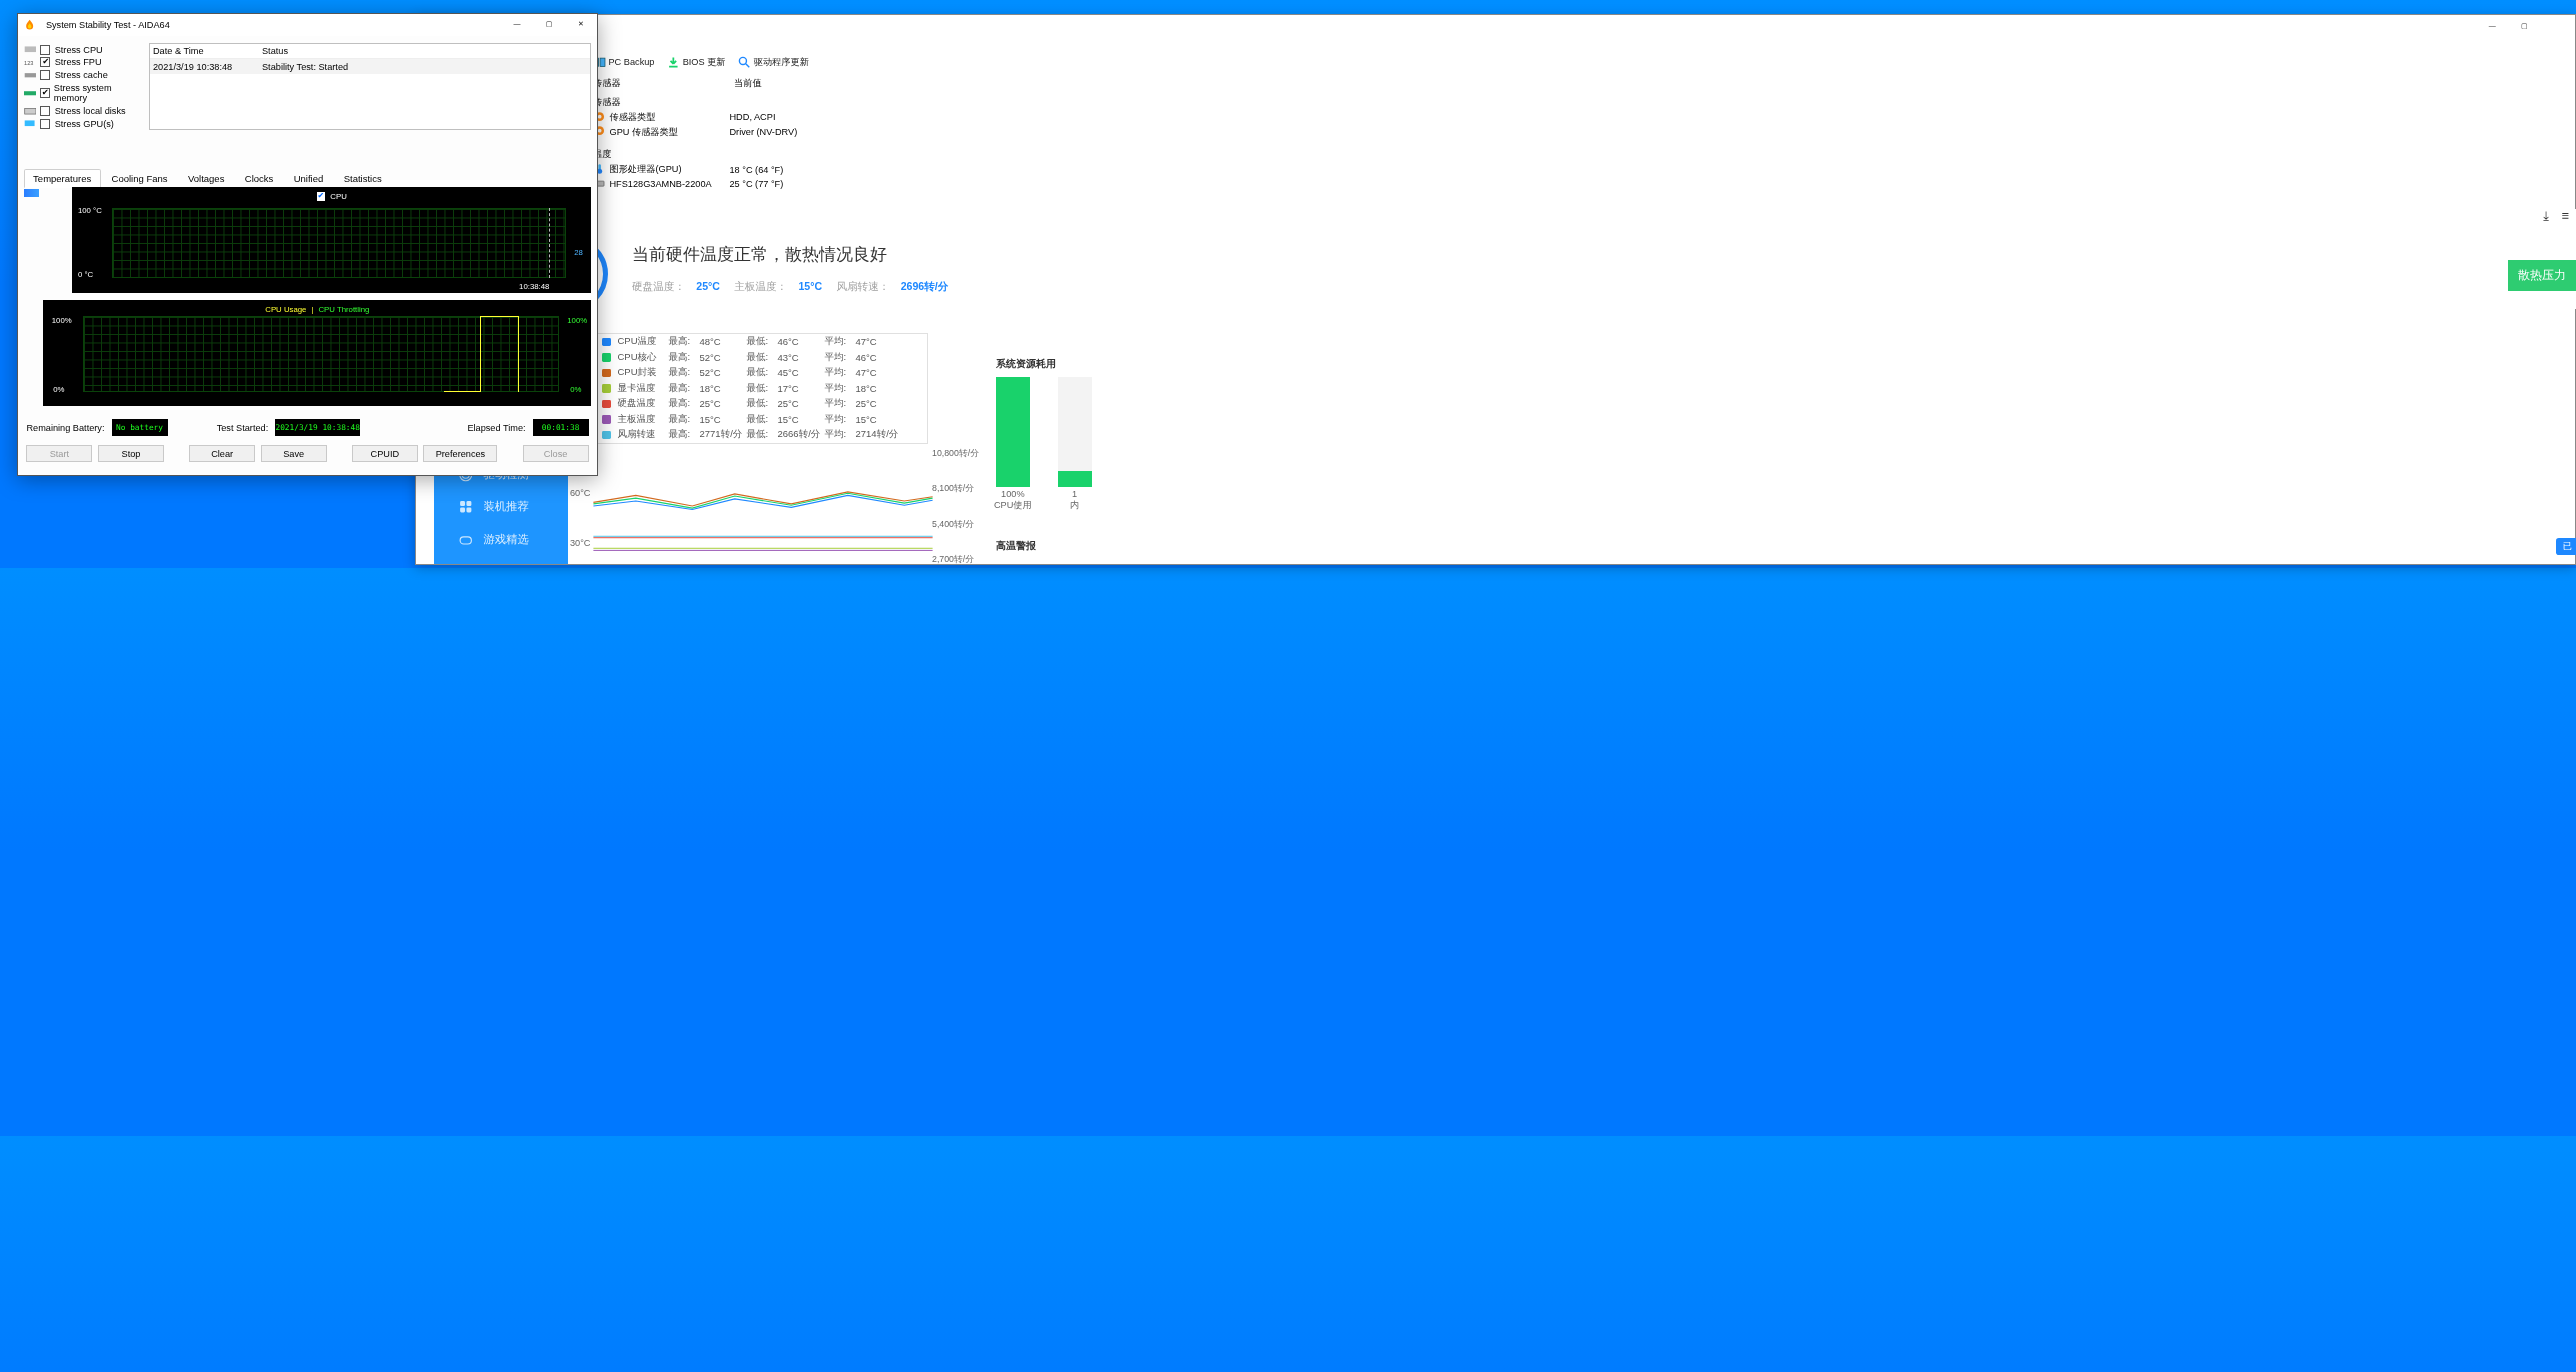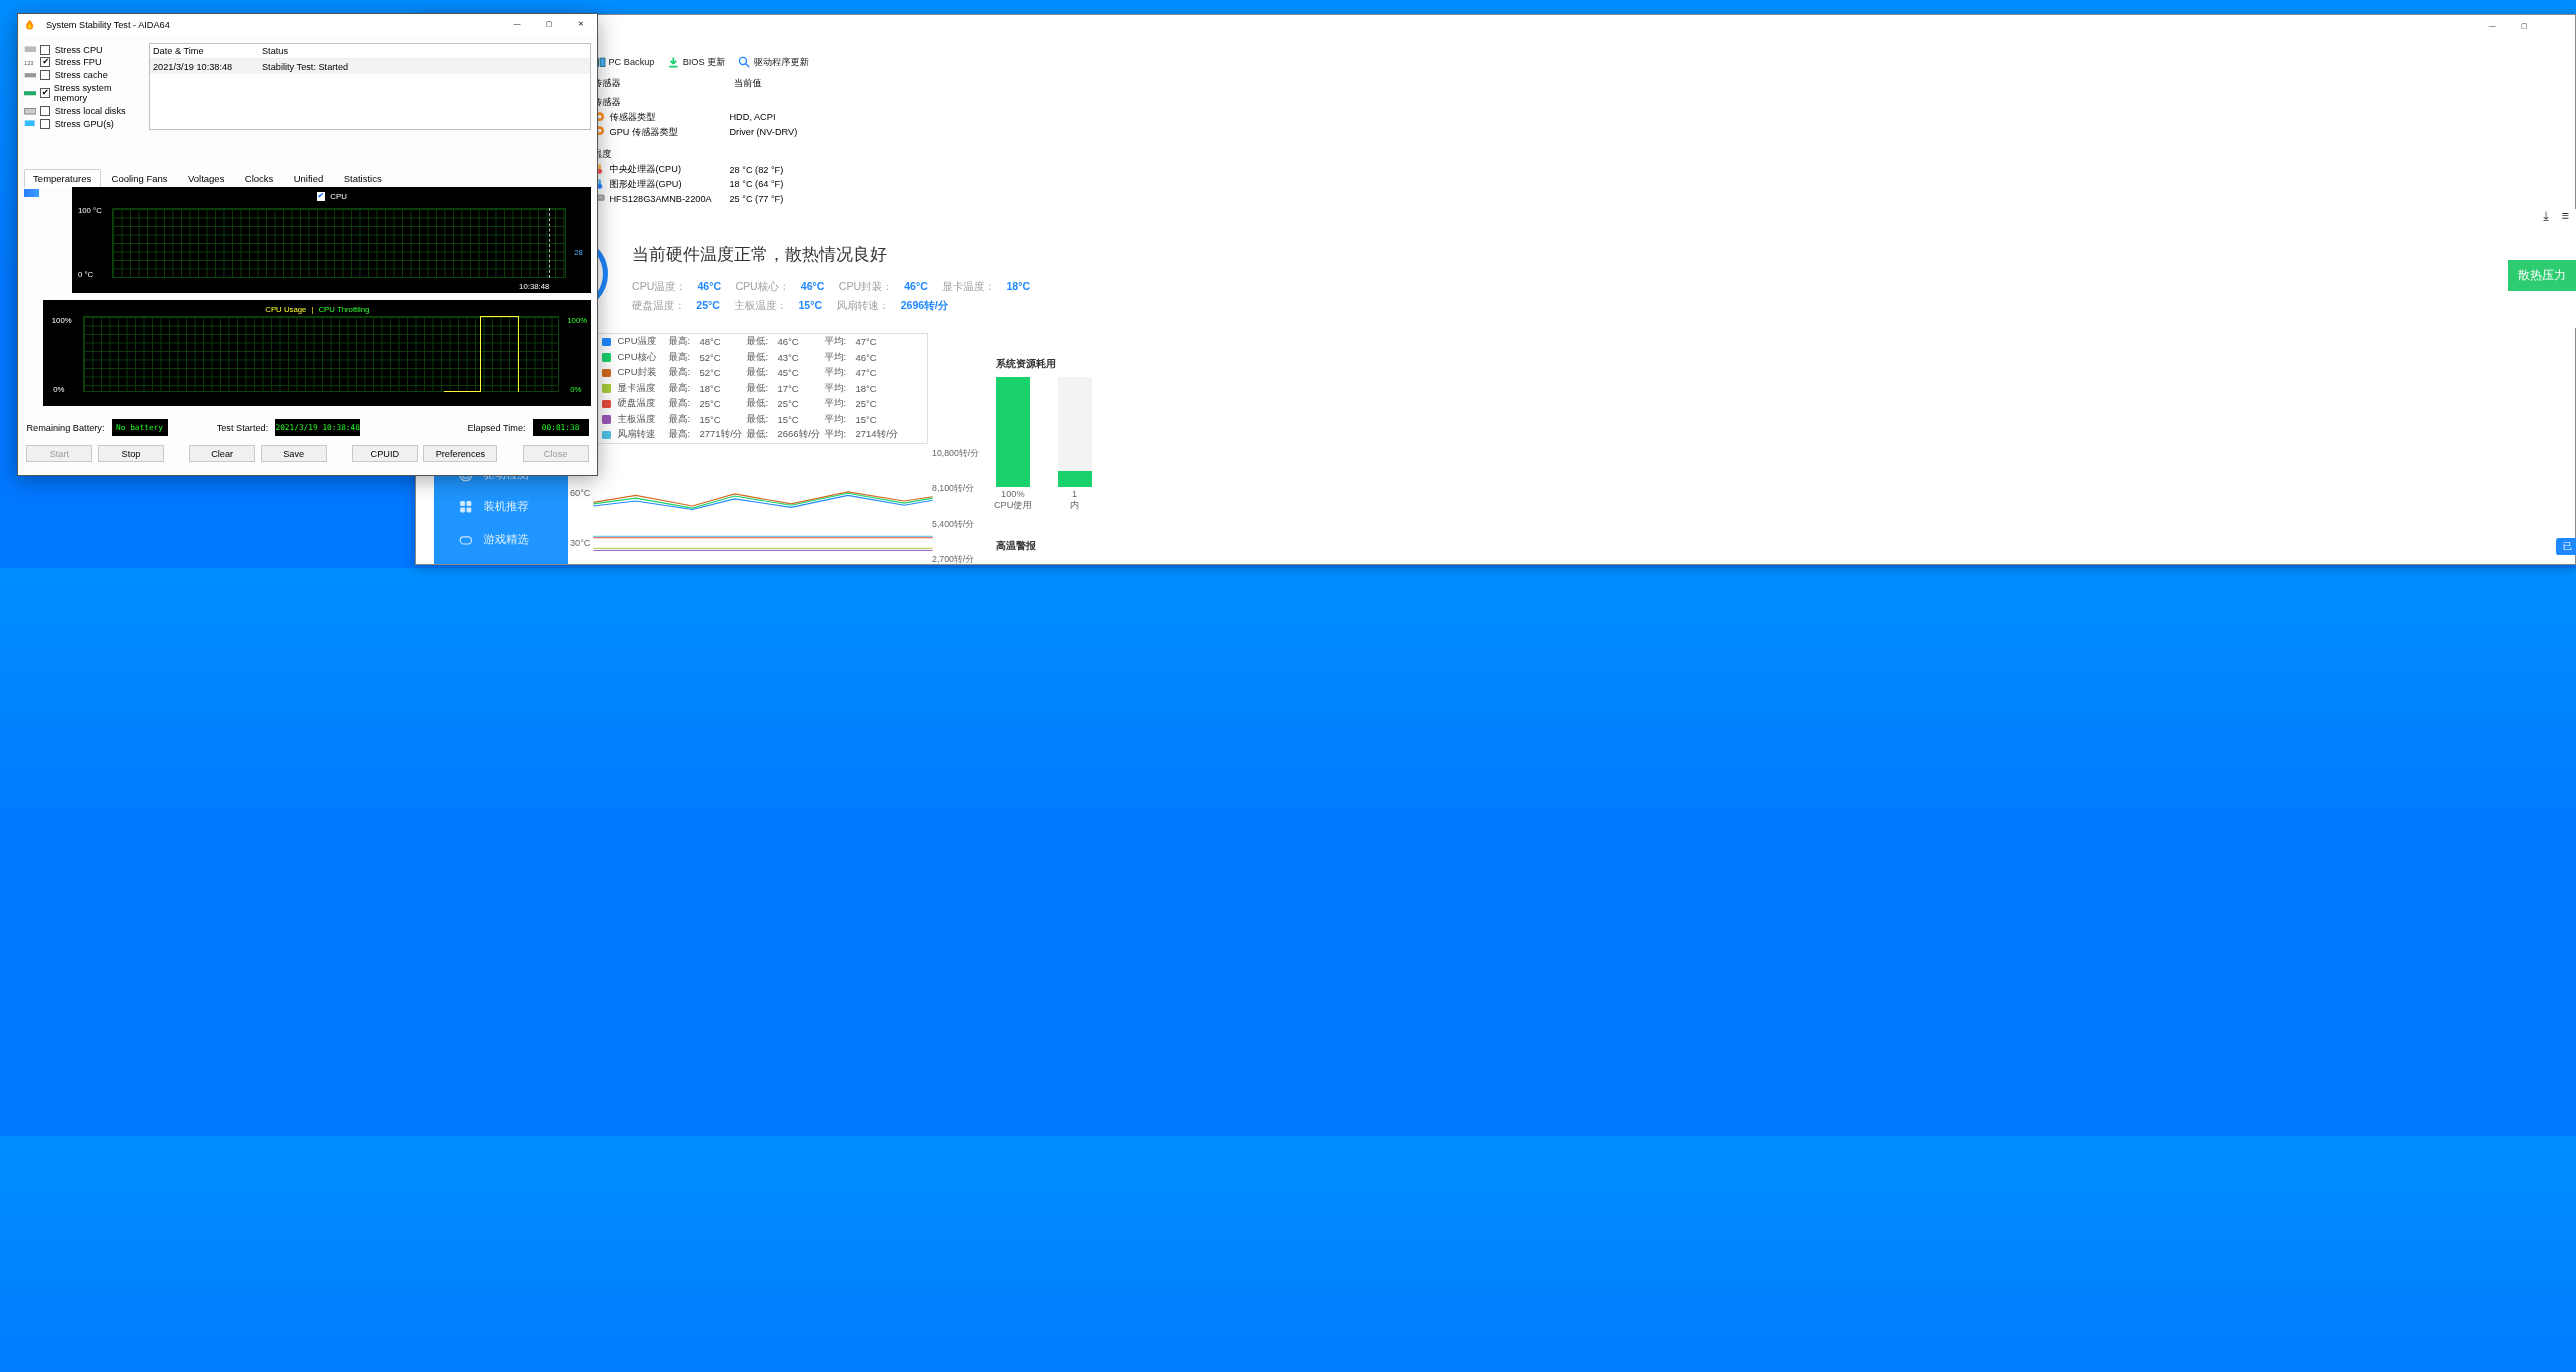--- a/index.html
+++ b/index.html
@@ -374,30 +374,20 @@
       <div class="c1">GPU 传感器类型</div>
       <div class="c2">Driver  (NV-DRV)</div>
     </div>
 
     <div class="bg-section-label" style="margin-top:5.6px">
       <span>温度</span>
     </div>
     <div class="bg-row">
       <span class="icon">
         <svg viewBox="0 0 18 18" width="11.3" height="11.3">
-            <rect x="7" y="2" width="4" height="9" rx="2" fill="#fb3"></rect>
-            <circle cx="9" cy="13" r="4" fill="#f55"></circle>
-          </svg>
-      </span>
-      <div class="c1">中央处理器(CPU)</div>
-      <div class="c2">28 °C  (82 °F)</div>
-    </div>
-    <div class="bg-row">
-      <span class="icon">
-        <svg viewBox="0 0 18 18" width="11.3" height="11.3">
             <rect x="7" y="2" width="4" height="9" rx="2" fill="#4bf"></rect>
             <circle cx="9" cy="13" r="4" fill="#28f"></circle>
           </svg>
       </span>
       <div class="c1">图形处理器(GPU)</div>
       <div class="c2">18 °C  (64 °F)</div>
     </div>
     <div class="bg-row">
       <span class="icon">
         <svg viewBox="0 0 18 18" width="11.3" height="11.3">
@@ -414,26 +404,20 @@
   <div class="mon-actions">
     <span>⤓</span>
     <span>≡</span>
   </div>
   <div class="mon-bigcircle"></div>
   <div class="mon-headline">
     <div class="mon-title">当前硬件温度正常，散热情况良好</div>
   </div>
   <div class="mon-btn">散热压力</div>
   <div class="mon-stats">
-    <div class="row">
-      <span><span>CPU温度：</span><b class="v">46°C</b></span>
-      <span><span>CPU核心：</span><b class="v">46°C</b></span>
-      <span><span>CPU封装：</span><b class="v">46°C</b></span>
-      <span><span>显卡温度：</span><b class="v">18°C</b></span>
-    </div>
     <div class="row">
       <span><span>硬盘温度：</span><b class="v">25°C</b></span>
       <span><span>主板温度：</span><b class="v">15°C</b></span>
       <span><span>风扇转速：</span><b class="v">2696转/分</b></span>
     </div>
   </div>
 
   <div class="mon-box">
     <div class="mon-brow">
         <div class="sq" style="background:#1e88ff"></div>

